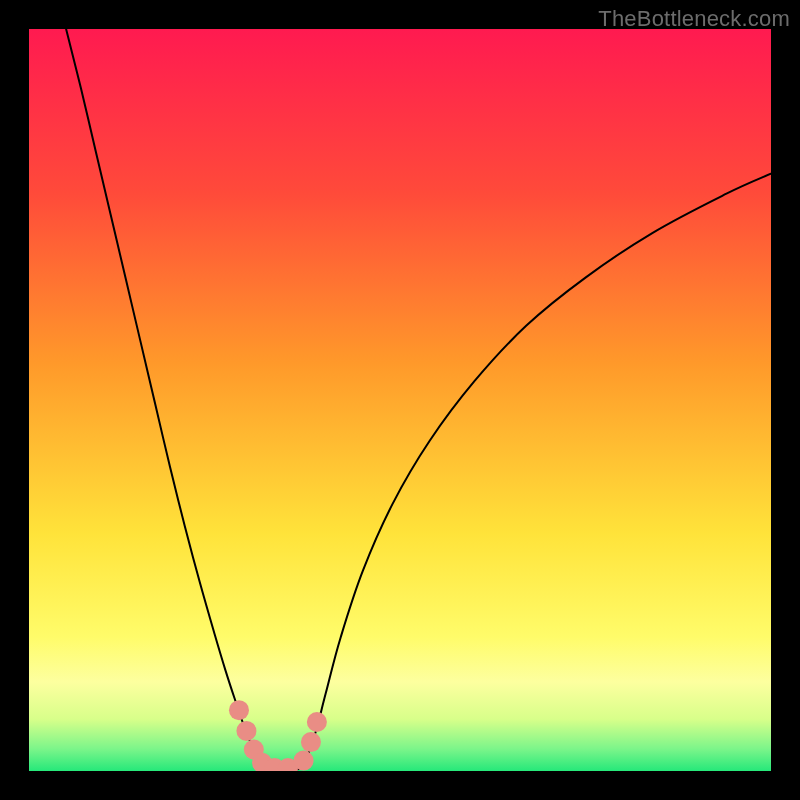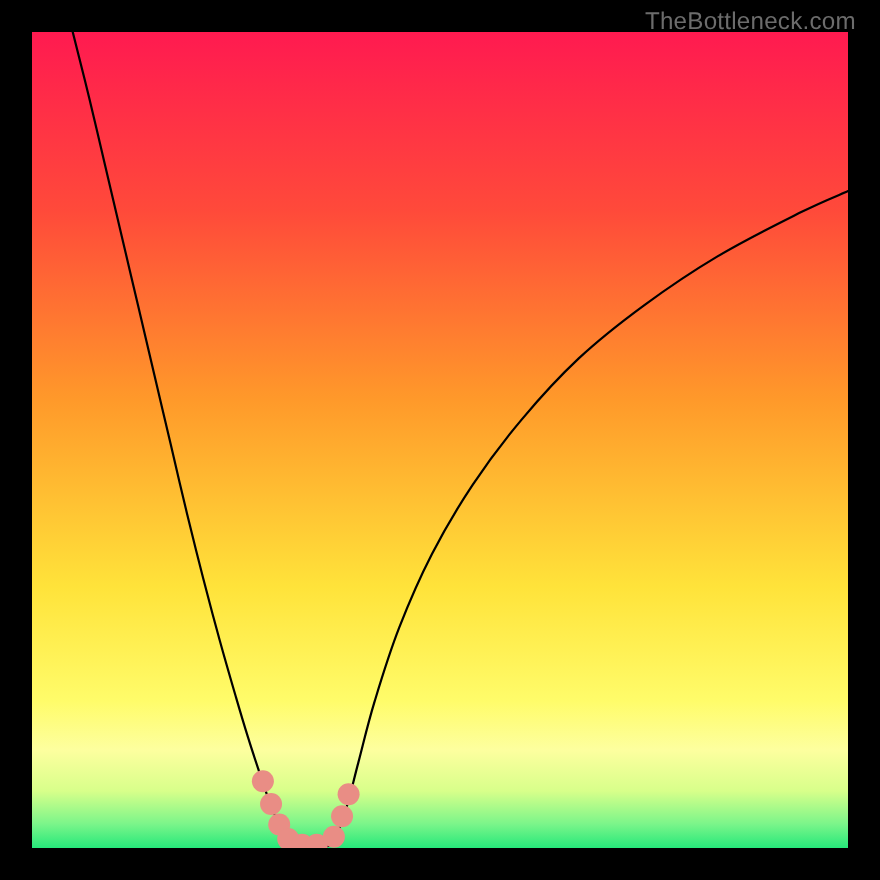--- a/index.html
+++ b/index.html
@@ -22,21 +22,21 @@
     position: absolute;
     top: 29px;
     left: 29px;
     width: 742px;
     height: 742px;
     overflow: hidden;
   }
   .watermark {
     position: absolute;
     top: 6px;
-    right: 22px;
+    right: 10px;
     color: #6c6c6c;
     font-size: 22px;
     font-weight: 400;
     letter-spacing: 0.2px;
   }
   svg { display: block; }
 </style>
 </head>
 <body>
 

